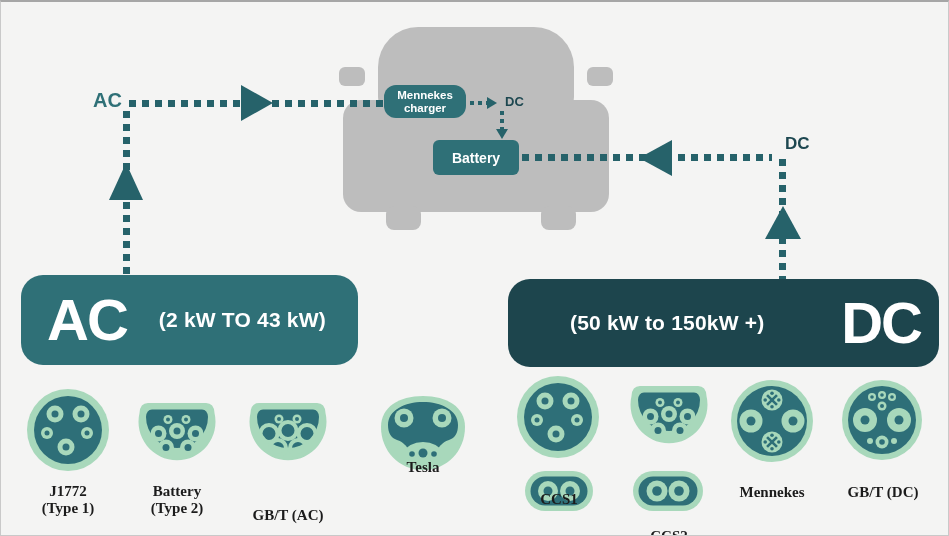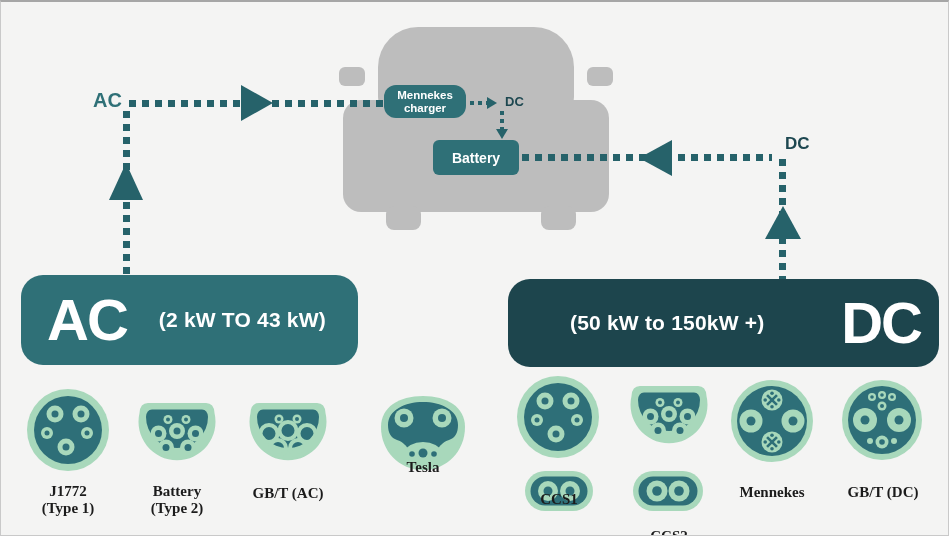--- a/index.html
+++ b/index.html
@@ -147,21 +147,21 @@
     <circle class="f-mint" cx="33" cy="26" r="4.5"></circle>
       <circle class="f-teal" cx="33" cy="26" r="2"></circle>
     <circle class="f-mint" cx="51" cy="26" r="4.5"></circle>
       <circle class="f-teal" cx="51" cy="26" r="2"></circle>
     <circle class="s-mint" style="stroke-width:4px;" cx="23" cy="40.5" r="8.5"></circle>
     <circle class="s-mint" style="stroke-width:4px;" cx="42" cy="37.5" r="8.5"></circle>
     <circle class="s-mint" style="stroke-width:4px;" cx="61" cy="40.5" r="8.5"></circle>
     <circle class="s-mint" style="stroke-width:4px;" cx="32" cy="55" r="8"></circle>
     <circle class="s-mint" style="stroke-width:4px;" cx="52" cy="55" r="8"></circle>
   </svg>
-  <div class="clabel" style="left:232px;top:483px;">
+  <div class="clabel" style="left:232px;top:505px;">
     <div>GB/T (AC)</div>
   </div>
 
   <svg class="abs" style="left:377px;top:392px;" width="90" height="78" viewBox="0 0 88 78">
     <path class="f-mint" d="M44,2 C68,2 86,13 86,33 C86,57 68,76 44,76 C20,76 2,57 2,33 C2,13 20,2 44,2 Z"></path>
     <path class="f-teal" d="M44,8 C62,8 79,16 79,31 C79,39 76,44 70,46 C64,48 60,52 58,57 C54,53 34,53 30,57 C28,52 24,48 18,46 C12,44 9,39 9,31 C9,16 26,8 44,8 Z"></path>
     <circle class="f-mint" cx="25" cy="24" r="9.5"></circle>
       <circle class="f-teal" cx="25" cy="24" r="4"></circle>
     <circle class="f-mint" cx="63" cy="24" r="9.5"></circle>
       <circle class="f-teal" cx="63" cy="24" r="4"></circle>

